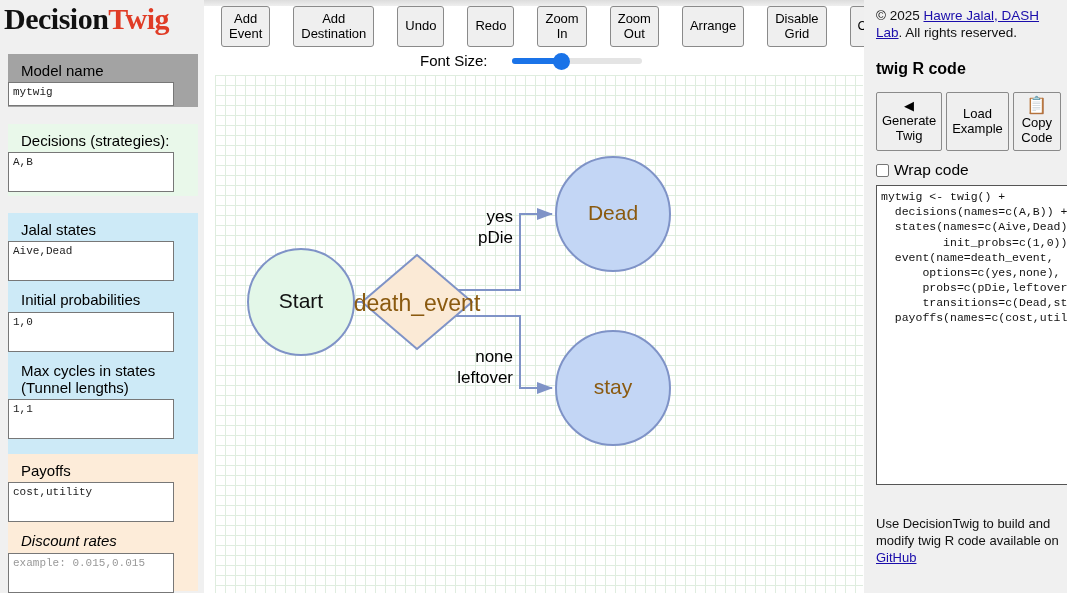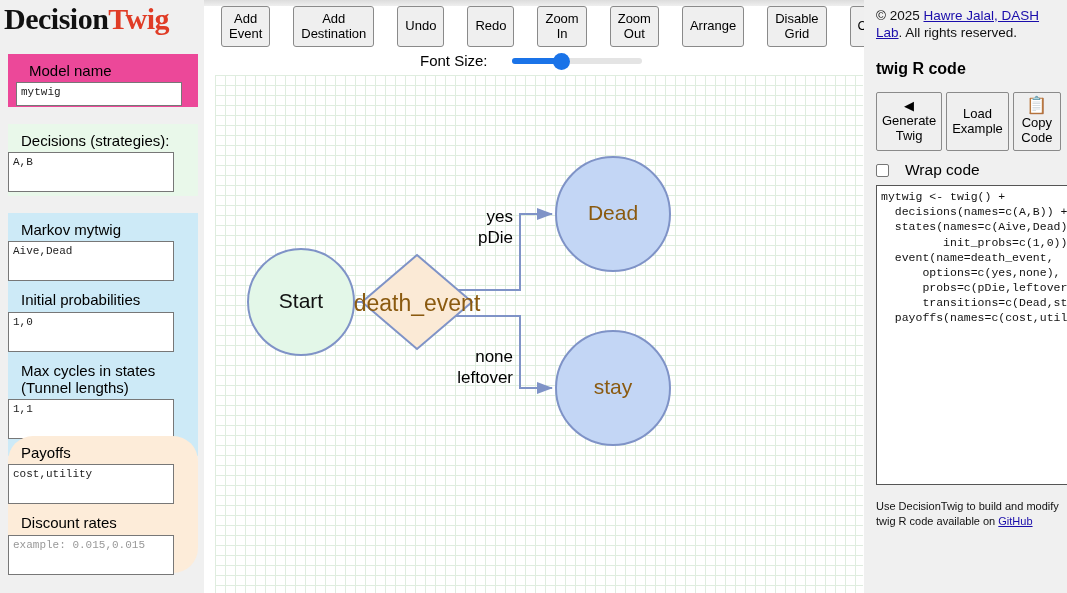--- a/index.html
+++ b/index.html
@@ -26,21 +26,21 @@
     letter-spacing: -0.5px;
     white-space: nowrap;
   }
   #brand .b-decision { color: #111111; }
   #brand .b-twig { color: #e03c26; }
 
   .panel {
     position: absolute; left: 8px; width: 190px;
     padding: 6px 0 10px 0;
   }
-  .panel.white { background: #ec4899; padding-left: 8px; }
+  .panel.white { background: #a3a3a3; }
   .panel.green { background: #e9f8ea; }
   .panel.blue  { background: #cdeaf7; }
   .panel.peach { background: #fdecd9; }
 
   .fieldlabel {
     font-size: 15px; color: #000; line-height: 1.15;
     margin: 2px 0 3px 13px; padding-right: 8px;
   }
   .ta {
     display: block;
@@ -164,21 +164,21 @@
     line-height: 1.15; text-align: center;
     padding: 4px 5px;
     min-height: 58px;
     display: flex; flex-direction: column;
     align-items: center; justify-content: center;
     white-space: pre-line;
     cursor: pointer;
   }
   .rbtn .gly { font-size: 13px; line-height: 1.1; margin-bottom: 1px; }
   #wrap-row {
-    display: flex; align-items: center; gap: 16px;
+    display: flex; align-items: center; gap: 5px;
     margin-bottom: 6px;
   }
   #wrap-box {
     width: 13px; height: 13px;
     border: 1px solid #767676; background: #fff;
     border-radius: 2px; cursor: pointer;
   }
   #wrap-label { font-size: 15.5px; color: #000; }
   #codearea {
     width: 195px; height: 300px;
@@ -188,22 +188,22 @@
     font-size: 11.5px;
     line-height: 1.31;
     color: #111;
     padding: 3px 4px;
     white-space: pre;
     overflow: hidden;
     resize: none;
     outline: none;
   }
   #rp-footer {
-    margin-top: 10px;
-    font-size: 11px; color: #111; line-height: 1.3;
+    margin-top: 27px;
+    font-size: 13px; color: #111; line-height: 1.3;
     width: 184px;
   }
   #rp-footer a { color: #1a0dab; text-decoration: underline; }
 </style>
 </head>
 <body>
 
 <div id="app">
 
   <div id="sidebar">
@@ -215,35 +215,35 @@
       <div class="fieldlabel">Model name</div>
       <textarea class="ta" style="height: 24px;" placeholder="">mytwig</textarea>
     </div>
 
     <div class="panel green" style="top:124px; height:72px;">
       <div class="fieldlabel">Decisions (strategies):</div>
       <textarea class="ta" placeholder="" style="">A,B</textarea>
     </div>
 
     <div class="panel blue" style="top:213px; height:243px;">
-      <div class="fieldlabel">Markov mytwig</div>
+      <div class="fieldlabel">Jalal states</div>
       <textarea class="ta" placeholder="" style="">Aive,Dead</textarea>
 
       <div class="fieldlabel" style="margin-top:10px;">Initial probabilities</div>
       <textarea class="ta" placeholder="" style="">1,0</textarea>
 
       <div class="fieldlabel" style="margin-top:10px;">Max cycles in states (Tunnel lengths)</div>
       <textarea class="ta" placeholder="" style="">1,1</textarea>
     </div>
 
-    <div class="panel peach" style="top:436px; height:137px;border-radius:25px;">
+    <div class="panel peach" style="top:454px; height:137px;">
       <div class="fieldlabel">Payoffs</div>
       <textarea class="ta" placeholder="" style="">cost,utility</textarea>
 
-      <div class="fieldlabel" style="margin-top:10px;">Discount rates</div>
+      <div class="fieldlabel" style="margin-top:10px;font-style:italic;">Discount rates</div>
       <textarea class="ta" placeholder="example: 0.015,0.015" style=""></textarea>
     </div>
   </div>
 
   <div id="topstrip"></div>
 
   <div id="toolbar">
     <div class="tbtn">Add
 Event</div>
     <div class="tbtn">Add

